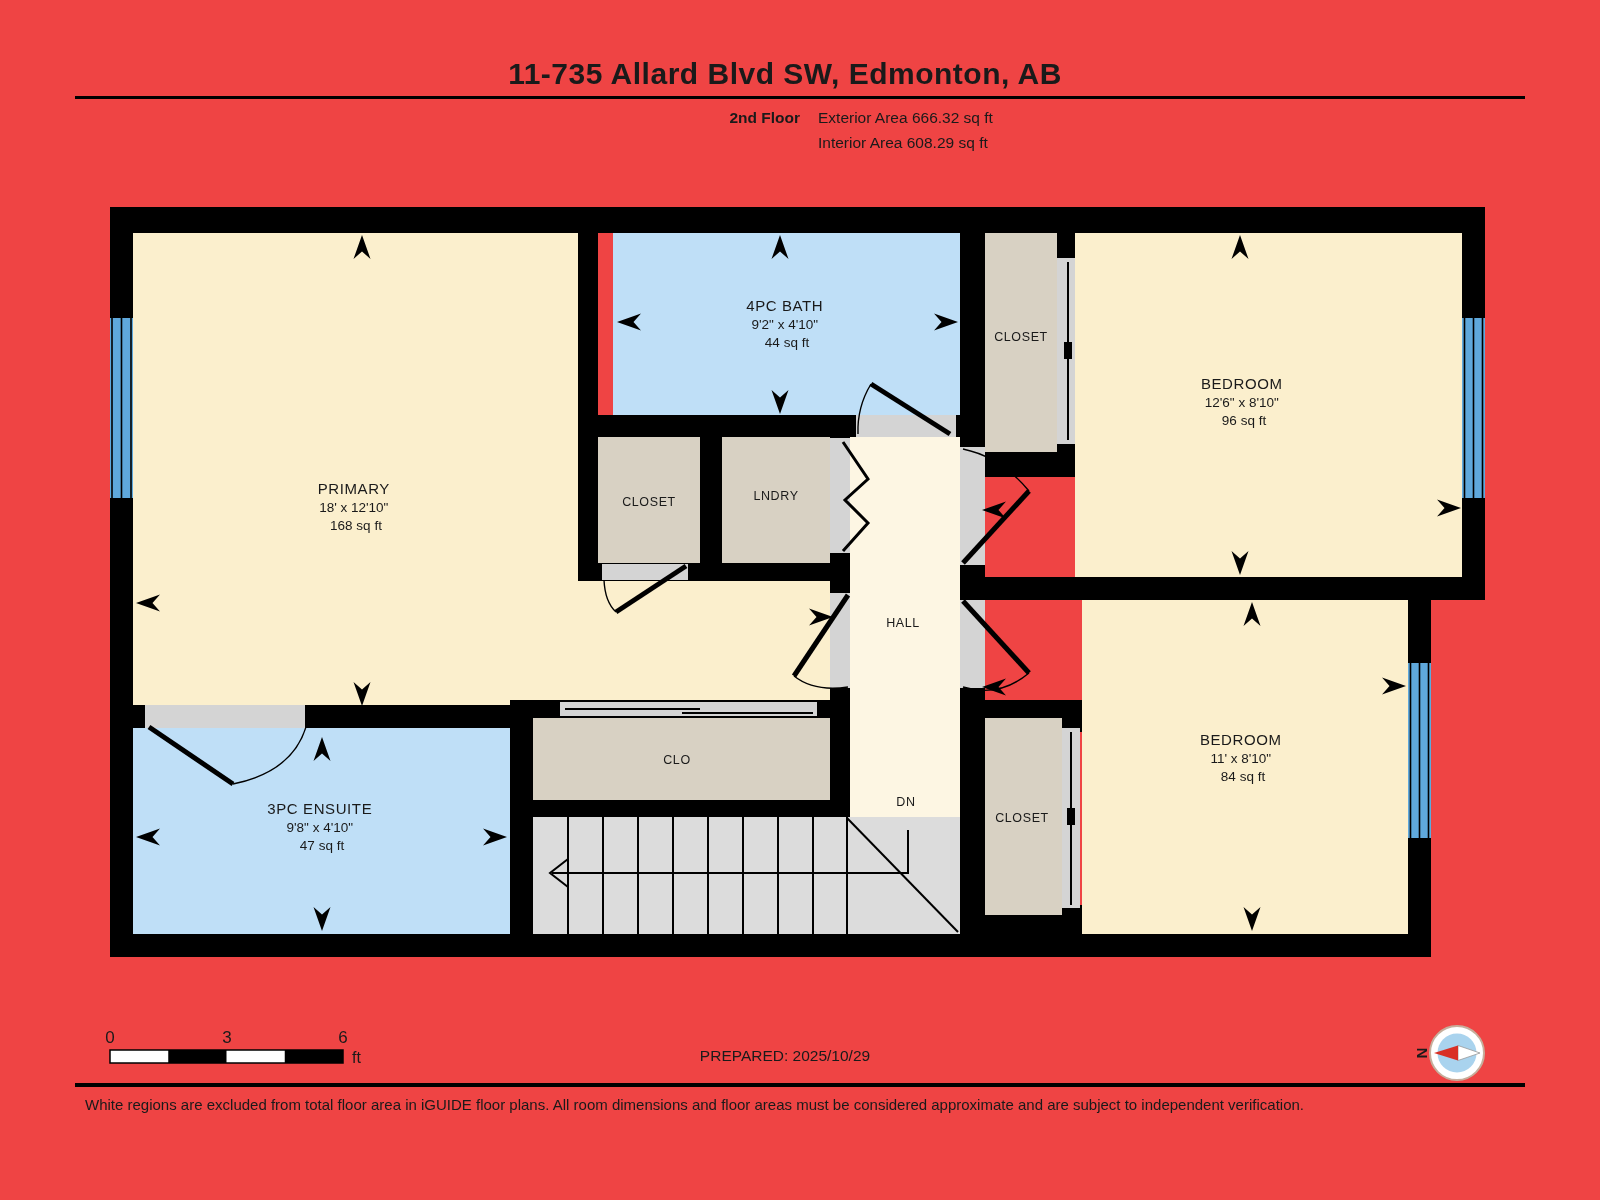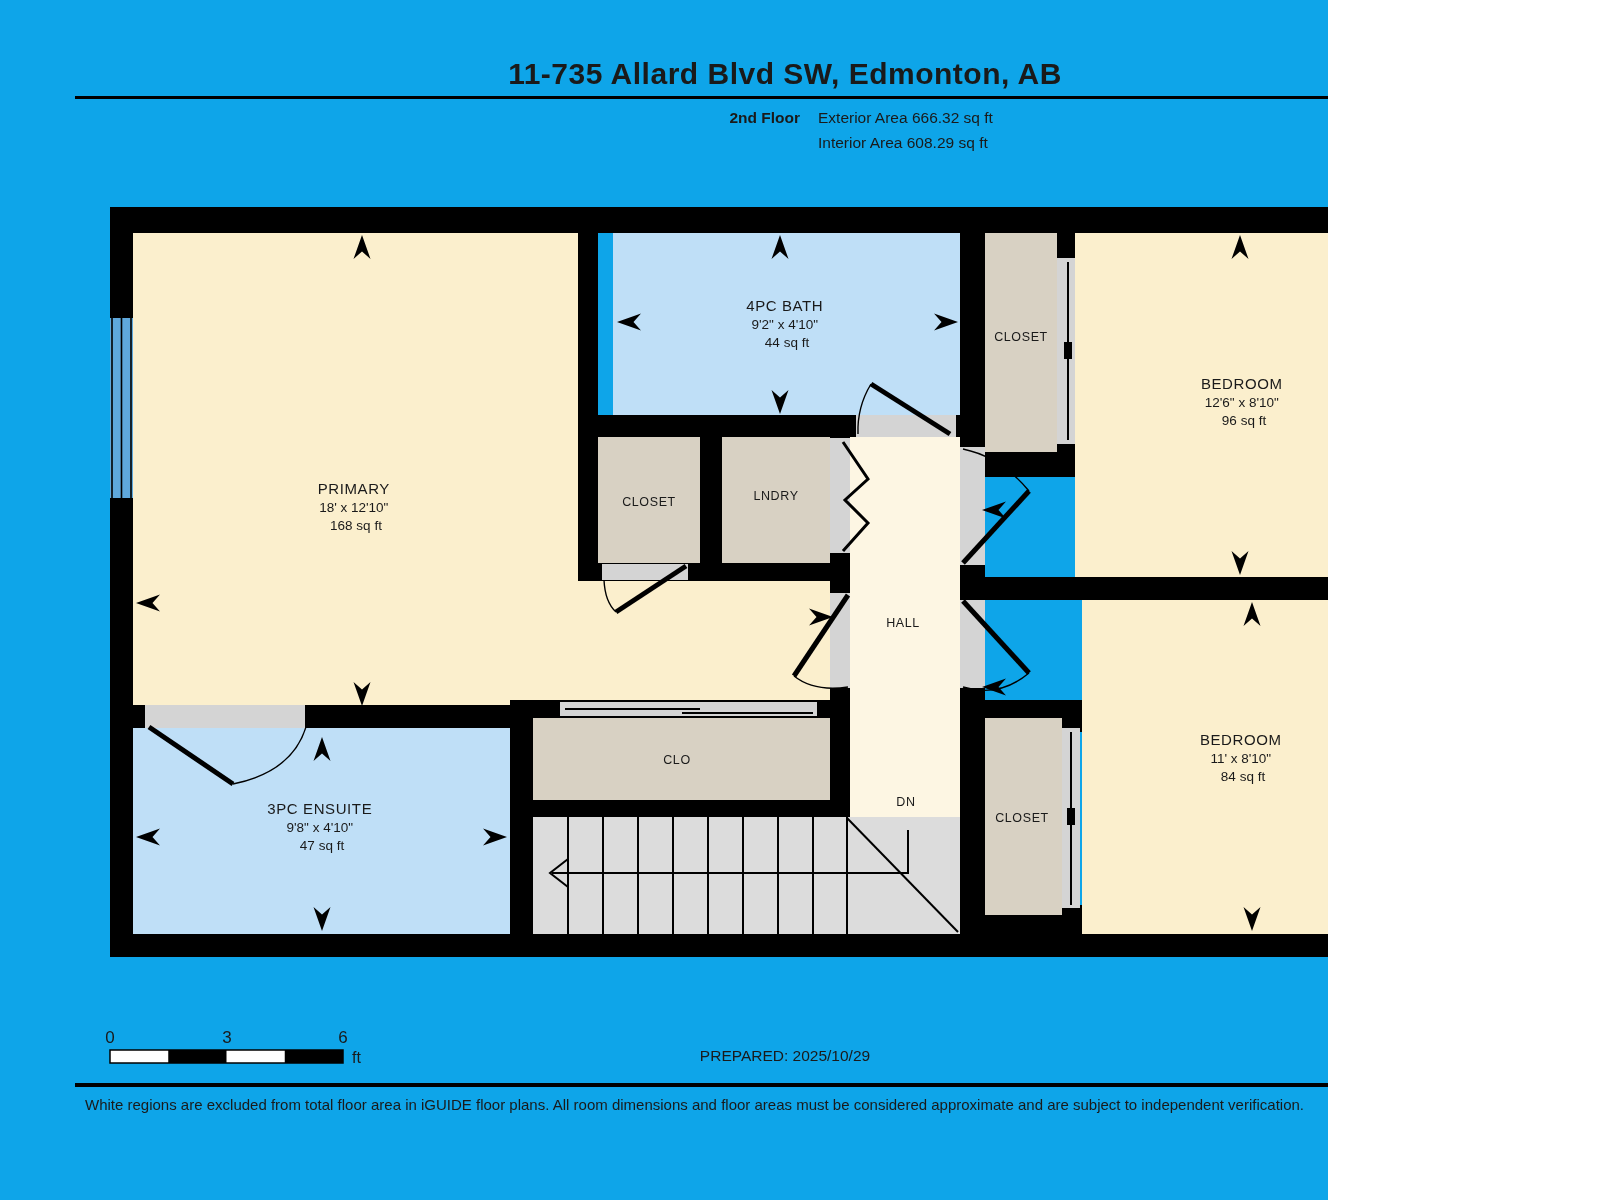--- a/index.html
+++ b/index.html
@@ -1,16 +1,16 @@
 <!DOCTYPE html>
 <html><head>
 <meta charset="utf-8">
 <style>
   html,body{margin:0;padding:0;background:#ffffff;}
-  .page{position:relative;width:1328px;height:1200px;background:#0ea5e9;overflow:hidden;
+  .page{position:relative;width:1600px;height:1200px;background:#ef4444;overflow:hidden;
         font-family:"Liberation Sans", sans-serif;}
   svg{position:absolute;left:0;top:0;}
   
   text{fill:#1a1a1a;font-family:"Liberation Sans", sans-serif;}
   .t-title{font-size:30px;font-weight:bold;letter-spacing:.5px;}
   .t-info{font-size:15.5px;}
   .t-info-b{font-size:15.5px;font-weight:bold;}
   .t-room{font-size:15px;letter-spacing:.6px;}
   .t-sub{font-size:13.5px;}
   .t-small{font-size:12.5px;letter-spacing:.6px;}

